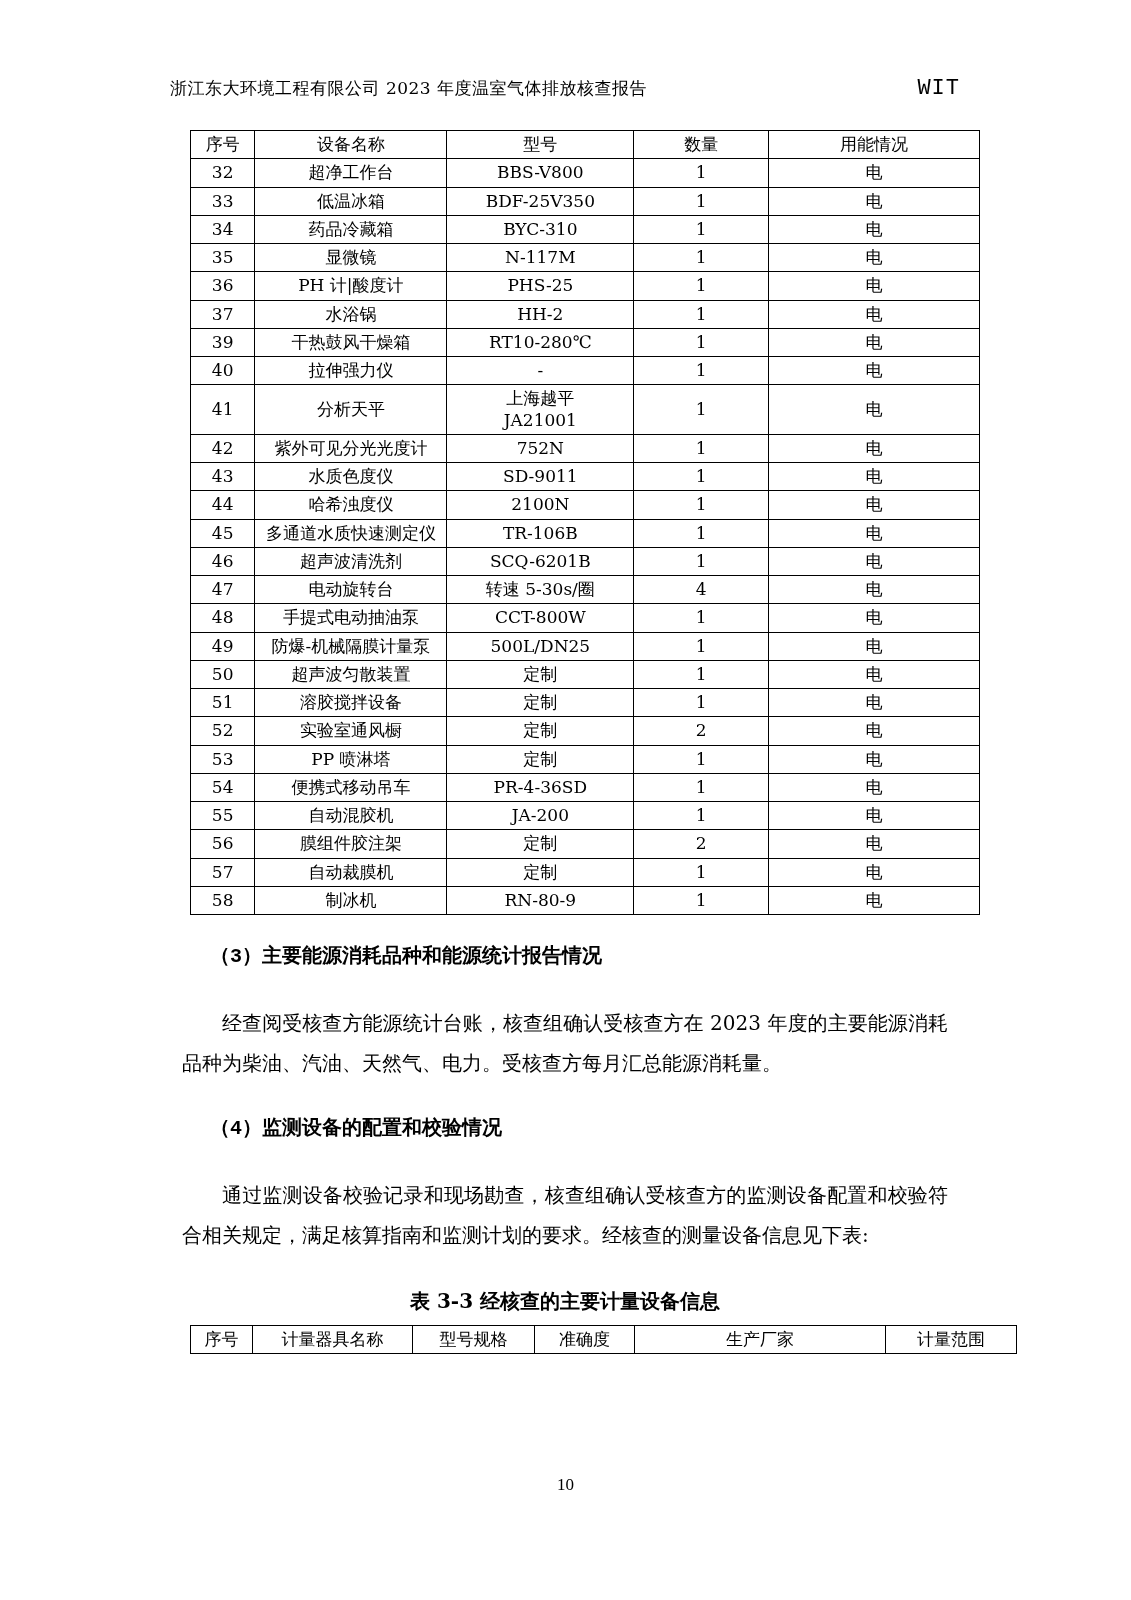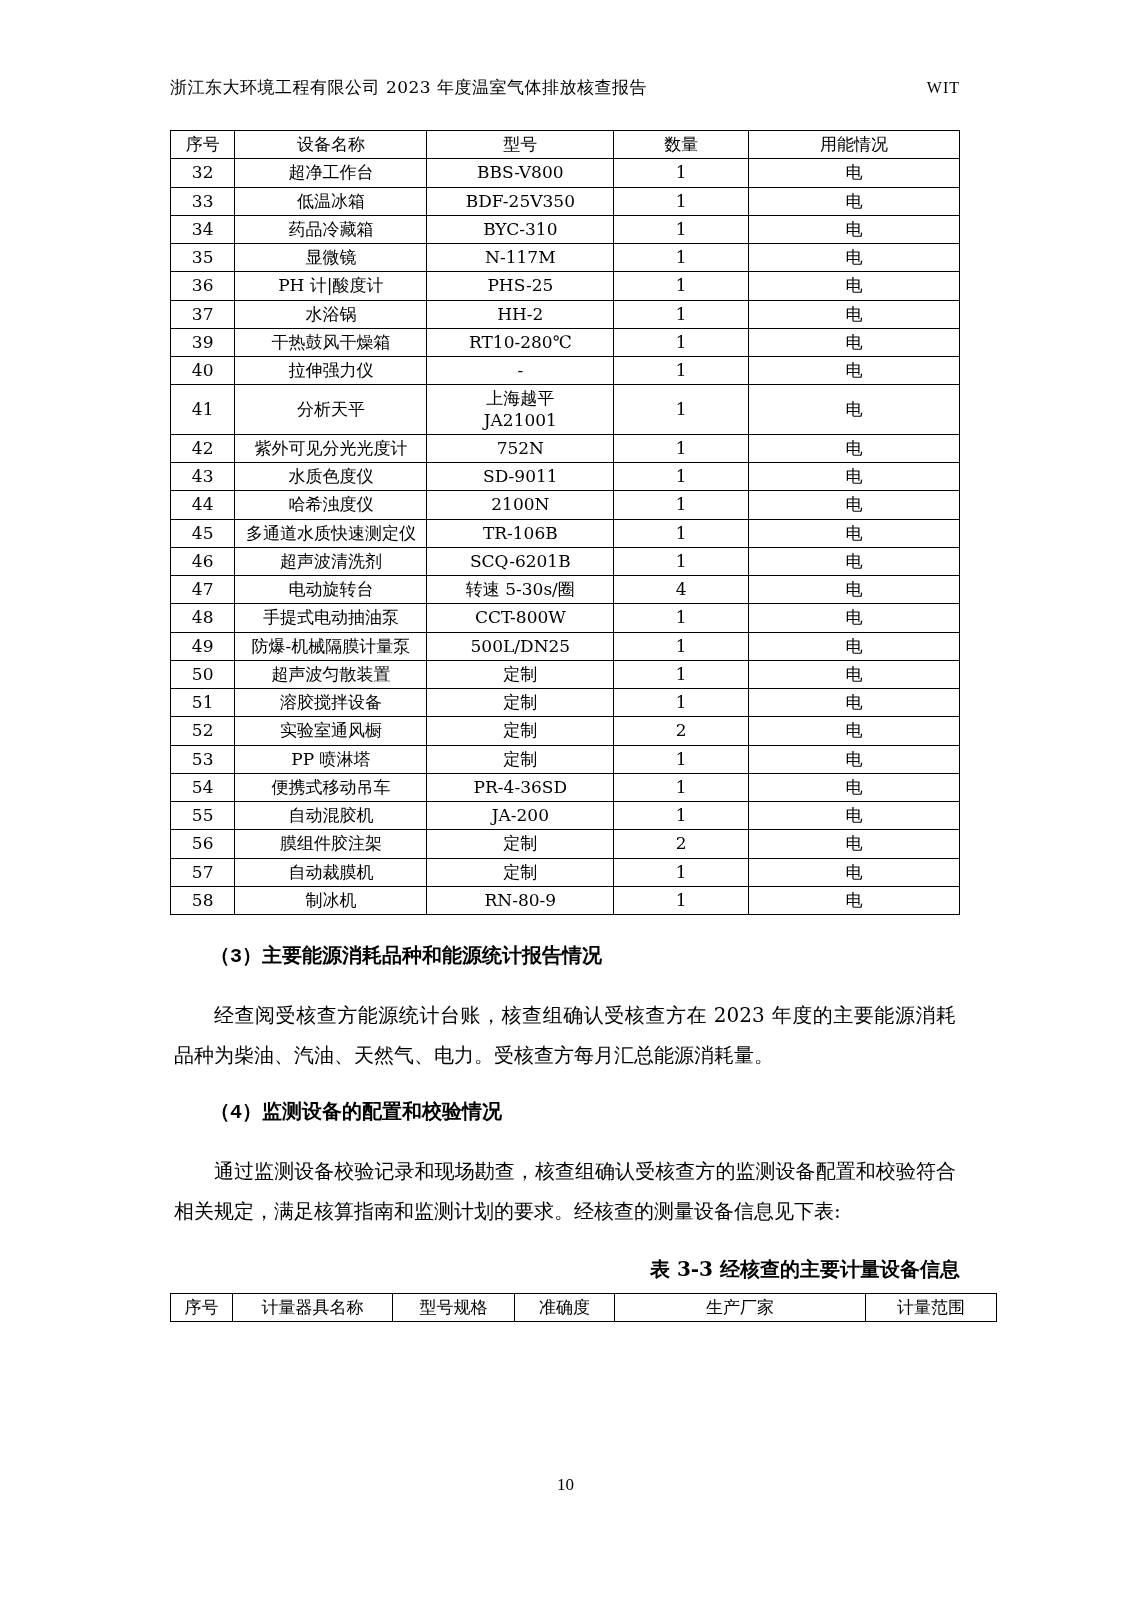--- a/index.html
+++ b/index.html
@@ -29,36 +29,37 @@
     display: flex;
     justify-content: space-between;
     align-items: baseline;
     font-size: 17px;
   }
   .header-title {
     font-family: "DejaVu Serif", "Liberation Serif", serif;
     letter-spacing: 0.5px;
   }
   .header-right {
-    font-family: Liberation Serif, serif;
-    font-size: 16px;
+    font-family: Liberation Mono, monospace;
+    font-size: 22px;
     letter-spacing: 1px;
   }
 
   .content {
     position: absolute;
     top: 130px;
     left: 170px;
     width: 790px;
   }
 
   table.doc-table {
     border-collapse: collapse;
     width: 790px;
     table-layout: fixed;
+    margin-left: 20px;
   }
   table.doc-table td, table.doc-table th {
     border: 1px solid #000;
     font-size: 17px;
     text-align: center;
     padding: 3px 2px;
     font-family: "DejaVu Serif", "Liberation Serif", serif;
     line-height: 1.25;
     height: 26px;
     box-sizing: border-box;
@@ -77,35 +78,35 @@
   .two-line {
     line-height: 1.35;
     height: 52px;
   }
 
   .para {
     font-size: 20px;
     line-height: 2.0;
     text-align: justify;
     font-family: "DejaVu Serif", "Liberation Serif", serif;
-    margin: 4px;
+    margin: 12px;
   }
   .para-indent { text-indent: 2em; }
   .heading {
     font-size: 20px;
     font-weight: bold;
     font-family: Liberation Mono, monospace;
     margin: 0;
     text-indent: 2em;
     line-height: 2.0;
   }
   .table-caption {
     font-size: 20px;
     font-weight: bold;
-    text-align: right;
+    text-align: center;
     font-family: "DejaVu Serif", "Liberation Serif", serif;
     margin: 0;
     line-height: 2.0;
   }
   .spacer-sm { height: 14px; }
   .spacer-md { height: 22px; }
 
   .footer-page {
     position: absolute;
     bottom: 105px;

